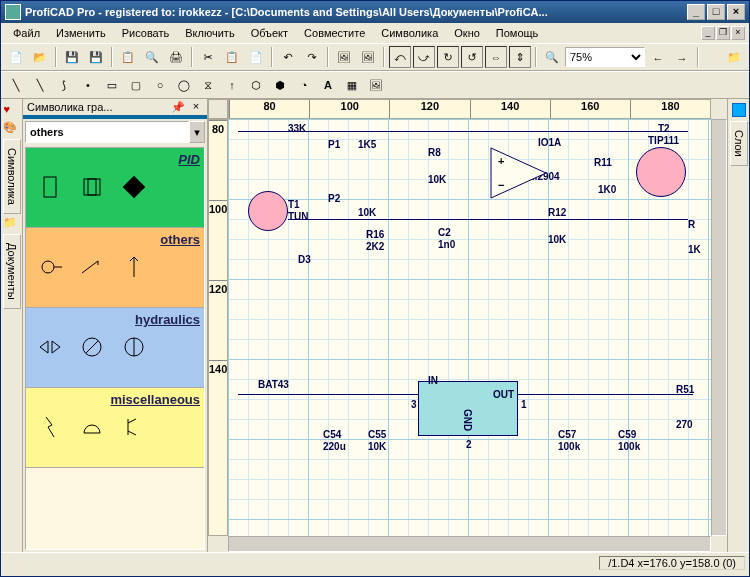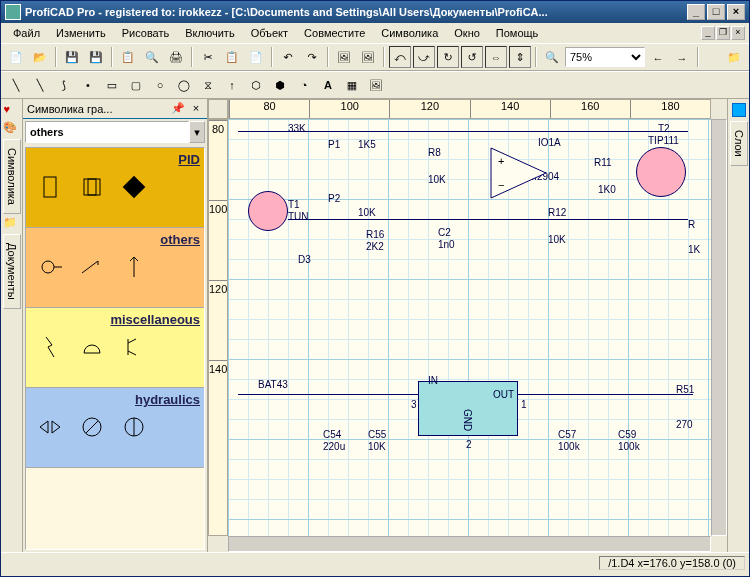--- a/index.html
+++ b/index.html
@@ -15,36 +15,36 @@
 .mdibtn { width: 14px; height: 14px; background: #d4d0c8; border: 1px outset #fff; text-align: center; line-height: 10px; font-size: 9px; cursor: pointer; }
 .toolbar { background: #ece9d8; border-top: 1px solid #fff; border-bottom: 1px solid #aca899; height: 28px; display: flex; align-items: center; padding: 0 4px; gap: 2px; }
 .tbtn { width: 22px; height: 22px; display: flex; align-items: center; justify-content: center; cursor: pointer; border: 1px solid transparent; }
 .tsep { width: 2px; height: 20px; border-left: 1px solid #aca899; border-right: 1px solid #fff; margin: 0 2px; }
 .zoomsel { height: 20px; width: 80px; font-size: 11px; border: 1px inset #fff; background: #fff; }
 .mainarea { display: flex; height: calc(100% - 122px); }
 .leftstrip { width: 22px; background: #ece9d8; border-right: 1px solid #aca899; display: flex; flex-direction: column; align-items: center; padding-top: 4px; gap: 2px; }
 .vtab { writing-mode: vertical-rl; text-orientation: mixed; padding: 8px 2px; font-size: 11px; background: #ece9d8; border: 1px outset #fff; cursor: pointer; }
 .vicon { width: 16px; height: 16px; cursor: pointer; }
 .panel { width: 185px; display: flex; flex-direction: column; border-right: 1px solid #aca899; }
-.panel-head { height: 20px; background: #ece9d8; border-bottom: 1px solid #0369a1; display: flex; align-items: center; padding: 0 4px; }
+.panel-head { height: 20px; background: #ece9d8; border-bottom: 4px solid #0369a1; display: flex; align-items: center; padding: 0 4px; }
 .panel-title { flex: 1; font-weight: normal; }
 .panel-close { width: 14px; height: 14px; text-align: center; cursor: pointer; }
 .combo { height: 22px; margin: 2px; display: flex; }
 .combo input { flex: 1; border: 1px inset #fff; padding: 0 4px; font-weight: bold; }
 .combo button { width: 16px; border: 1px outset #fff; background: #d4d0c8; cursor: pointer; }
 .symlist { flex: 1; background: #fff8e0; overflow: auto; border: 1px inset #fff; margin: 2px; }
 .symcat { height: 80px; border-bottom: 1px solid #aaa; padding: 4px; }
-.symcat.pid { background: #eab308; }
+.symcat.pid { background: #22c55e; font-style: italic; }
 .symcat.others { background: #ffc070; }
 .symcat.hydraulics { background: #a8c8f0; }
 .symcat.misc { background: #fff890; }
 .catlabel { text-align: right; font-weight: bold; color: #225; text-decoration: underline; font-size: 13px; margin-bottom: 8px; }
 .symicons { display: flex; gap: 18px; padding-left: 8px; }
 .symicon { width: 24px; height: 24px; }
-.canvas-area { flex: 1; display: flex; flex-direction: column; position: relative; }
+.canvas-area { flex: 1; display: flex; flex-direction: column; position: relative; font-weight: bold; }
 .ruler-corner { position: absolute; top: 0; left: 0; width: 20px; height: 20px; background: #ece9d8; border: 1px solid #aca899; z-index: 2; }
 .ruler-h { position: absolute; top: 0; left: 20px; right: 16px; height: 20px; background: #fff8dc; border: 1px solid #aca899; display: flex; z-index: 1; font-size: 10px; }
 .ruler-h span { flex: 1; text-align: center; border-left: 1px solid #888; }
 .ruler-v { position: absolute; top: 20px; left: 0; bottom: 16px; width: 20px; background: #fff8dc; border: 1px solid #aca899; z-index: 1; font-size: 10px; }
 .ruler-v span { display: block; height: 80px; padding-top: 2px; text-align: center; border-top: 1px solid #888; }
 .canvas { position: absolute; top: 20px; left: 20px; right: 16px; bottom: 16px; background: #fffdf0; overflow: hidden; }
 .grid { position: absolute; inset: 0; background-image: linear-gradient(#a0d0e0 1px, transparent 1px), linear-gradient(90deg, #a0d0e0 1px, transparent 1px); background-size: 80px 80px; }
 .gridfine { position: absolute; inset: 0; background-image: linear-gradient(#d0e8f0 1px, transparent 1px), linear-gradient(90deg, #d0e8f0 1px, transparent 1px); background-size: 20px 20px; }
 .scroll-v { position: absolute; top: 20px; right: 0; bottom: 16px; width: 16px; background: #d4d0c8; border: 1px inset #fff; }
 .scroll-h { position: absolute; bottom: 0; left: 20px; right: 16px; height: 16px; background: #d4d0c8; border: 1px inset #fff; }
@@ -188,47 +188,47 @@
             </svg>
             <svg class="symicon">
               <path d="M2 18 L18 6 L18 10" fill="none" stroke="#000"></path>
             </svg>
             <svg class="symicon">
               <line x1="12" y1="22" x2="12" y2="2" stroke="#000"></line>
               <path d="M8 6 L12 2 L16 6" fill="none" stroke="#000"></path>
             </svg>
           </div>
       </div>
+      <div class="symcat hydraulics">
+        <div class="catlabel">hydraulics</div>
+        <div class="symicons">
+            <svg class="symicon">
+              <path d="M2 12 L10 6 L10 18 Z M22 12 L14 6 L14 18 Z" fill="none" stroke="#000"></path>
+            </svg>
+            <svg class="symicon">
+              <circle cx="12" cy="12" r="9" fill="none" stroke="#000"></circle>
+              <line x1="6" y1="18" x2="18" y2="6" stroke="#000"></line>
+            </svg>
+            <svg class="symicon">
+              <circle cx="12" cy="12" r="9" fill="none" stroke="#000"></circle>
+              <line x1="12" y1="3" x2="12" y2="21" stroke="#000"></line>
+            </svg>
+          </div>
+      </div>
       <div class="symcat misc">
         <div class="catlabel">miscellaneous</div>
         <div class="symicons">
             <svg class="symicon">
               <path d="M8 2 L14 10 L10 12 L16 22" fill="none" stroke="#000"></path>
             </svg>
             <svg class="symicon">
               <path d="M4 18 A8 8 0 0 1 20 18 Z" fill="none" stroke="#000"></path>
             </svg>
             <svg class="symicon">
               <path d="M6 4 L6 20 M6 8 L14 4 M6 16 L14 20" fill="none" stroke="#000"></path>
-            </svg>
-          </div>
-      </div>
-      <div class="symcat hydraulics">
-        <div class="catlabel">hydraulics</div>
-        <div class="symicons">
-            <svg class="symicon">
-              <path d="M2 12 L10 6 L10 18 Z M22 12 L14 6 L14 18 Z" fill="none" stroke="#000"></path>
-            </svg>
-            <svg class="symicon">
-              <circle cx="12" cy="12" r="9" fill="none" stroke="#000"></circle>
-              <line x1="6" y1="18" x2="18" y2="6" stroke="#000"></line>
-            </svg>
-            <svg class="symicon">
-              <circle cx="12" cy="12" r="9" fill="none" stroke="#000"></circle>
-              <line x1="12" y1="3" x2="12" y2="21" stroke="#000"></line>
             </svg>
           </div>
       </div>
     </div>
   </div>
 
   <div class="canvas-area">
     <div class="ruler-corner"></div>
     <div class="ruler-h">
       <span>80</span>

